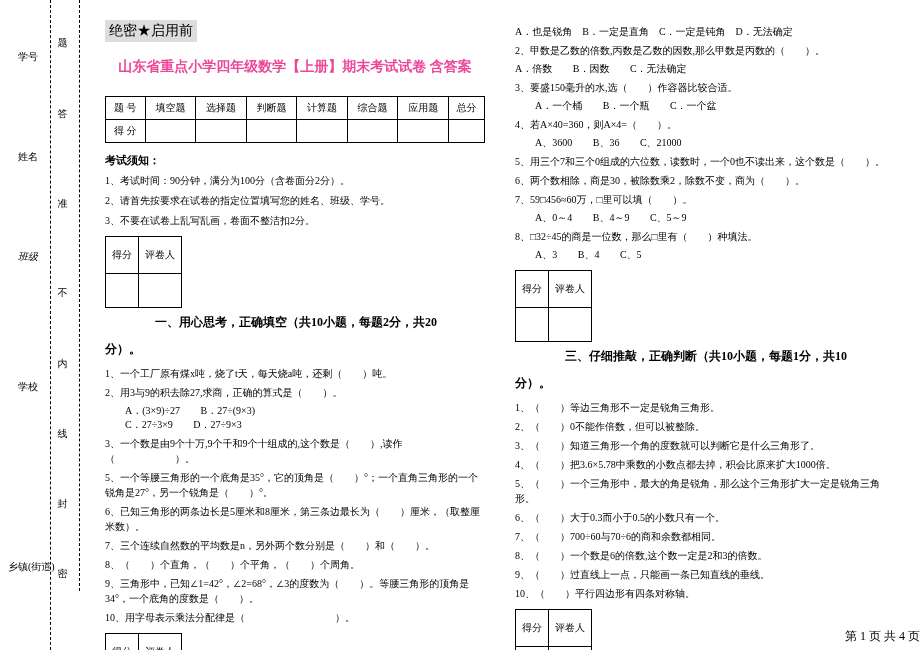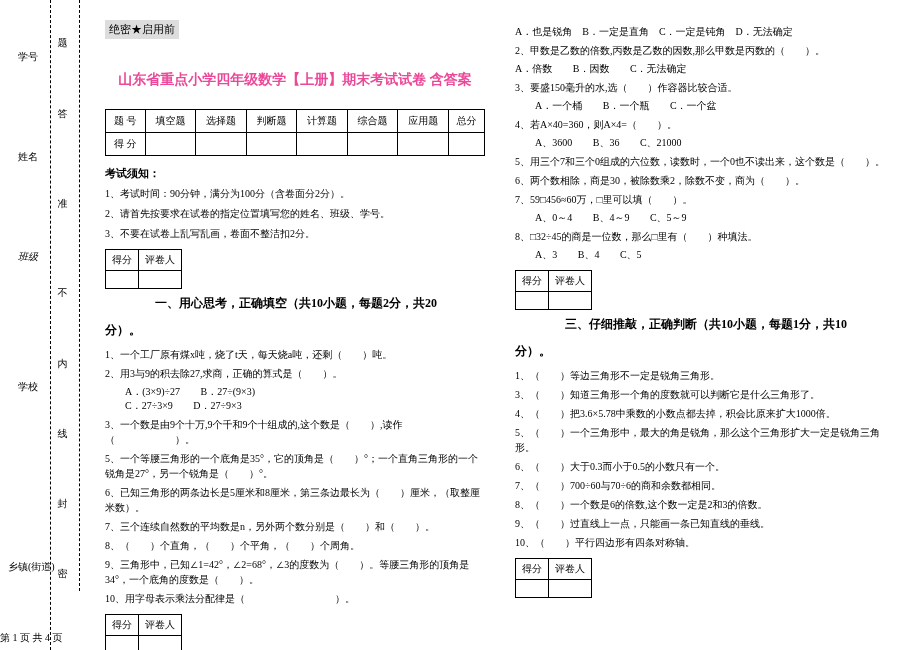--- a/index.html
+++ b/index.html
@@ -65,23 +65,23 @@
       height: 610px;
       display: flex;
     }
     .column {
       width: 50%;
       padding: 5px 15px;
     }
     .secret-tag {
       background: #ddd;
       padding: 2px 4px;
-      font-size: 11px;
+      font-size: 14px;
       display: inline-block;
-      margin-bottom: 24px;
+      margin-bottom: 8px;
     }
     .title {
       font-weight: bold;
       font-size: 14px;
       color: #ec4899;
       text-align: center;
       margin: 8px 0 12px;
     }
     .score-table {
       border-collapse: collapse;
@@ -102,21 +102,21 @@
     .notice-item {
       margin: 6px 0;
       font-size: 10px;
     }
     .mini-score {
       border-collapse: collapse;
       margin: 8px 0 4px;
     }
     .mini-score td {
       border: 1px solid #000;
-      padding: 3px 6px;
+      padding: 11px 6px;
       font-size: 10px;
     }
     .section-title {
       font-weight: bold;
       font-size: 12px;
       margin: 6px 0 0 50px;
     }
     .section-fen {
       font-weight: bold;
       font-size: 12px;
@@ -130,22 +130,22 @@
     .opts {
       margin-left: 20px;
       font-size: 10px;
     }
     .opts span { margin-right: 18px; }
     .footer {
       position: absolute;
       bottom: 5px;
       left: 0;
       width: 100%;
-      text-align: left;
-      font-size: 10px;
+      text-align: right;
+      font-size: 12px;
     }
   </style>
 </head>
 <body>
 
 <div class="binding-area">
   <span class="vert-label label-top">题</span>
   <span class="vert-label2 label-xuehao">学号</span>
   <span class="vert-label label-da" style="top:100px">答</span>
   <span class="vert-label2 label-xingming">姓名</span>
@@ -288,20 +288,21 @@
           </tr>
       <tr>
             <td>&nbsp;</td>
             <td>&nbsp;</td>
           </tr>
     </tbody>
       </table>
     <div class="section-title">三、仔细推敲，正确判断（共10小题，每题1分，共10</div>
     <div class="section-fen">分）。</div>
     <div class="q">1、（　　）等边三角形不一定是锐角三角形。</div>
+    <div class="q">2、（　　）0不能作倍数，但可以被整除。</div>
     <div class="q">3、（　　）知道三角形一个角的度数就可以判断它是什么三角形了。</div>
     <div class="q">4、（　　）把3.6×5.78中乘数的小数点都去掉，积会比原来扩大1000倍。</div>
     <div class="q">5、（　　）一个三角形中，最大的角是锐角，那么这个三角形扩大一定是锐角三角形。</div>
     <div class="q">6、（　　）大于0.3而小于0.5的小数只有一个。</div>
     <div class="q">7、（　　）700÷60与70÷6的商和余数都相同。</div>
     <div class="q">8、（　　）一个数是6的倍数,这个数一定是2和3的倍数。</div>
     <div class="q">9、（　　）过直线上一点，只能画一条已知直线的垂线。</div>
     <div class="q">10、（　　）平行四边形有四条对称轴。</div>
 
     <table class="mini-score">

